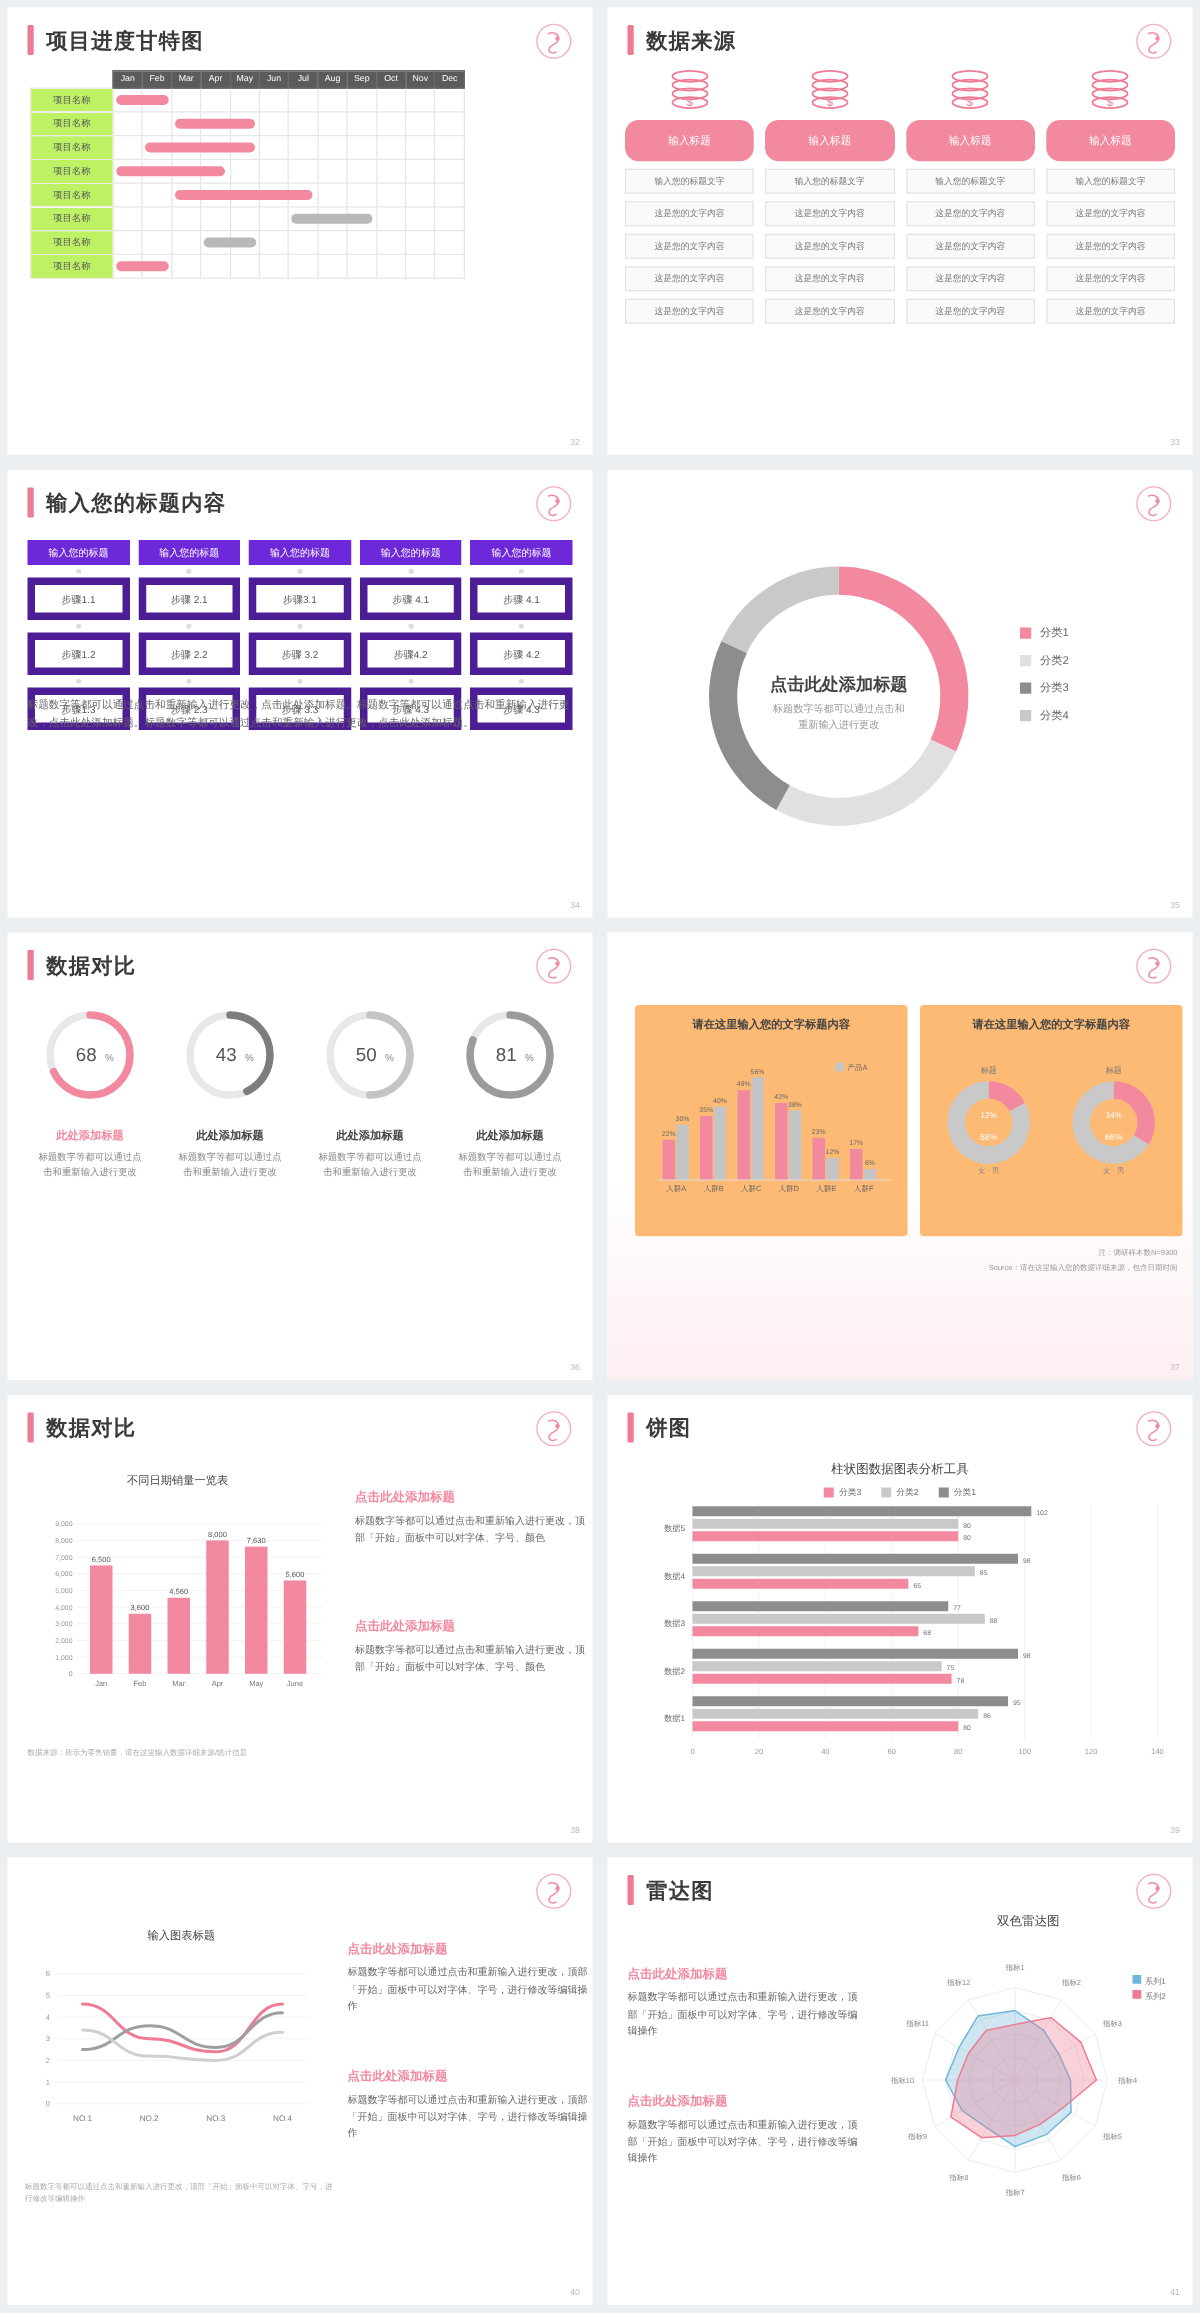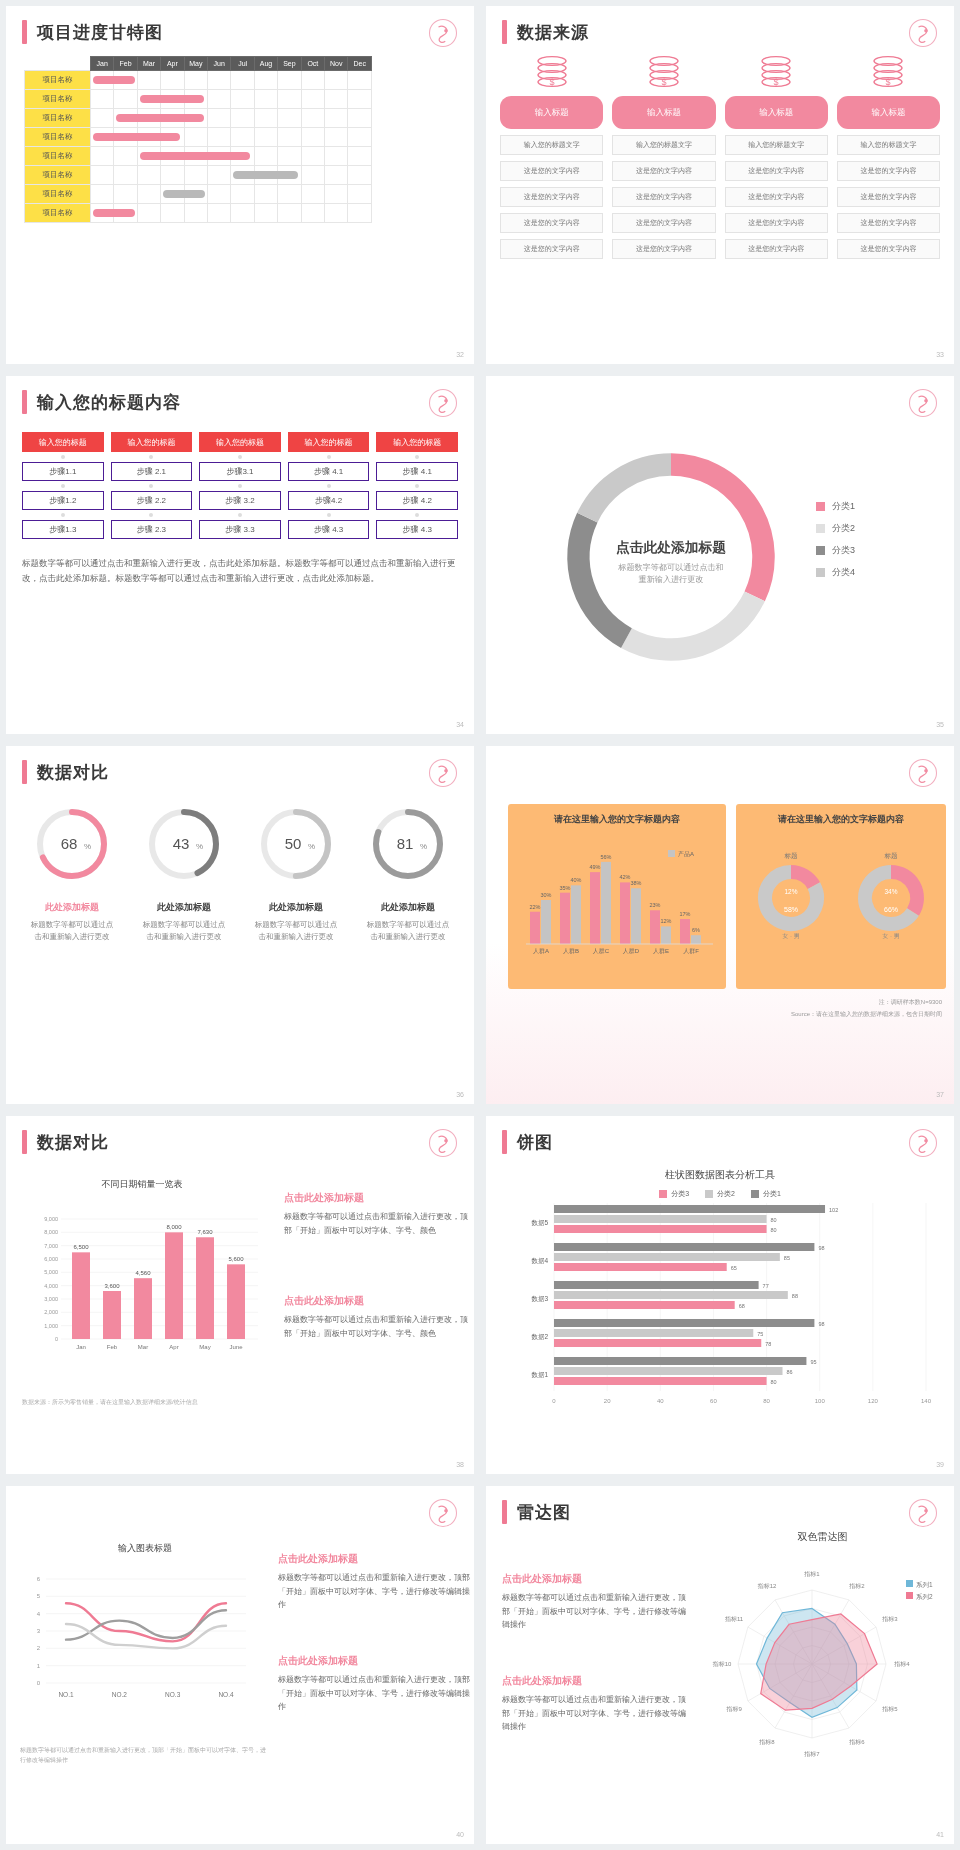--- a/index.html
+++ b/index.html
@@ -27,44 +27,44 @@
   .title-text { font-size:17px; font-weight:bold; color:#3a3a3a; letter-spacing:1px; }
   .logo { position:absolute; top:12px; right:16px; width:30px; height:30px; opacity:.85;}
   .pagenum { position:absolute; bottom:6px; right:10px; font-size:7px; color:#bbb; }
 
   
   .gantt { position:absolute; left:18px; top:50px; width:348px; }
   .gantt table { border-collapse:collapse; width:100%; font-size:7px; }
   .gantt th { background:#5b5b5b; color:#fff; font-weight:normal; height:14px; width:22px; border:1px solid #6b6b6b;}
   .gantt th.lbl { background:#fff; border:none; width:62px;}
   .gantt td { border:1px solid #e6e6e6; height:19px; position:relative; }
-  .gantt td.name { border:1px solid #e6e6e6; background:#fde047; font-size:7.5px; color:#555; text-align:center; width:62px;}
+  .gantt td.name { border:1px solid #e6e6e6; background:#bef264; font-size:7.5px; color:#555; text-align:center; width:62px;}
   .bar { position:absolute; top:5px; height:8px; border-radius:4px; }
   .bar.pink { background:#f2899f; }
   .bar.gray { background:#b9b9b9; }
 
   
   .cols4 { position:absolute; left:14px; top:44px; right:14px; display:flex; gap:9px; }
   .col { flex:1; }
   .coin { height:42px; display:flex; align-items:center; justify-content:center; }
   .pill {
     background:#f2899f; color:#fff; font-size:8.5px; border-radius:11px;
     height:33px; display:flex; align-items:center; justify-content:center; margin-top:4px;
   }
   .cellbox {
     border:1px solid #e3e3e3; background:#fafafa; color:#777; font-size:7px;
     height:20px; display:flex; align-items:center; justify-content:center; margin-top:6px;
   }
 
   
   .steps { position:absolute; left:16px; top:56px; right:16px; display:flex; gap:7px; }
   .stepcol { flex:1; }
-  .stephead { background:#ef4444; color:#fff; font-size:8px; height:20px; display:flex; align-items:center; justify-content:center;}
+  .stephead { background:#6d28d9; color:#fff; font-size:8px; height:20px; display:flex; align-items:center; justify-content:center;}
   .stepdot { width:4px; height:4px; border-radius:50%; background:#ddd; margin:3px auto; }
-  .stepcell { border:1px solid #4c1d95; color:#555; font-size:8px; height:19px; display:flex; align-items:center; justify-content:center;}
+  .stepcell { border:6px solid #4c1d95; color:#555; font-size:8px; height:34px; display:flex; align-items:center; justify-content:center;}
   .para { position:absolute; left:16px; right:16px; top:180px; font-size:8.5px; line-height:1.75; color:#666; }
 
   
   .donut-wrap { position:absolute; left:60px; top:56px; width:250px; height:250px; }
   .legend { position:absolute; left:330px; top:124px; font-size:9px; color:#666; }
   .legend div { display:flex; align-items:center; margin-bottom:9px; }
   .legend i { width:9px; height:9px; display:inline-block; margin-right:7px; }
 
   
   .gauges { position:absolute; left:10px; right:10px; top:55px; display:flex; }

